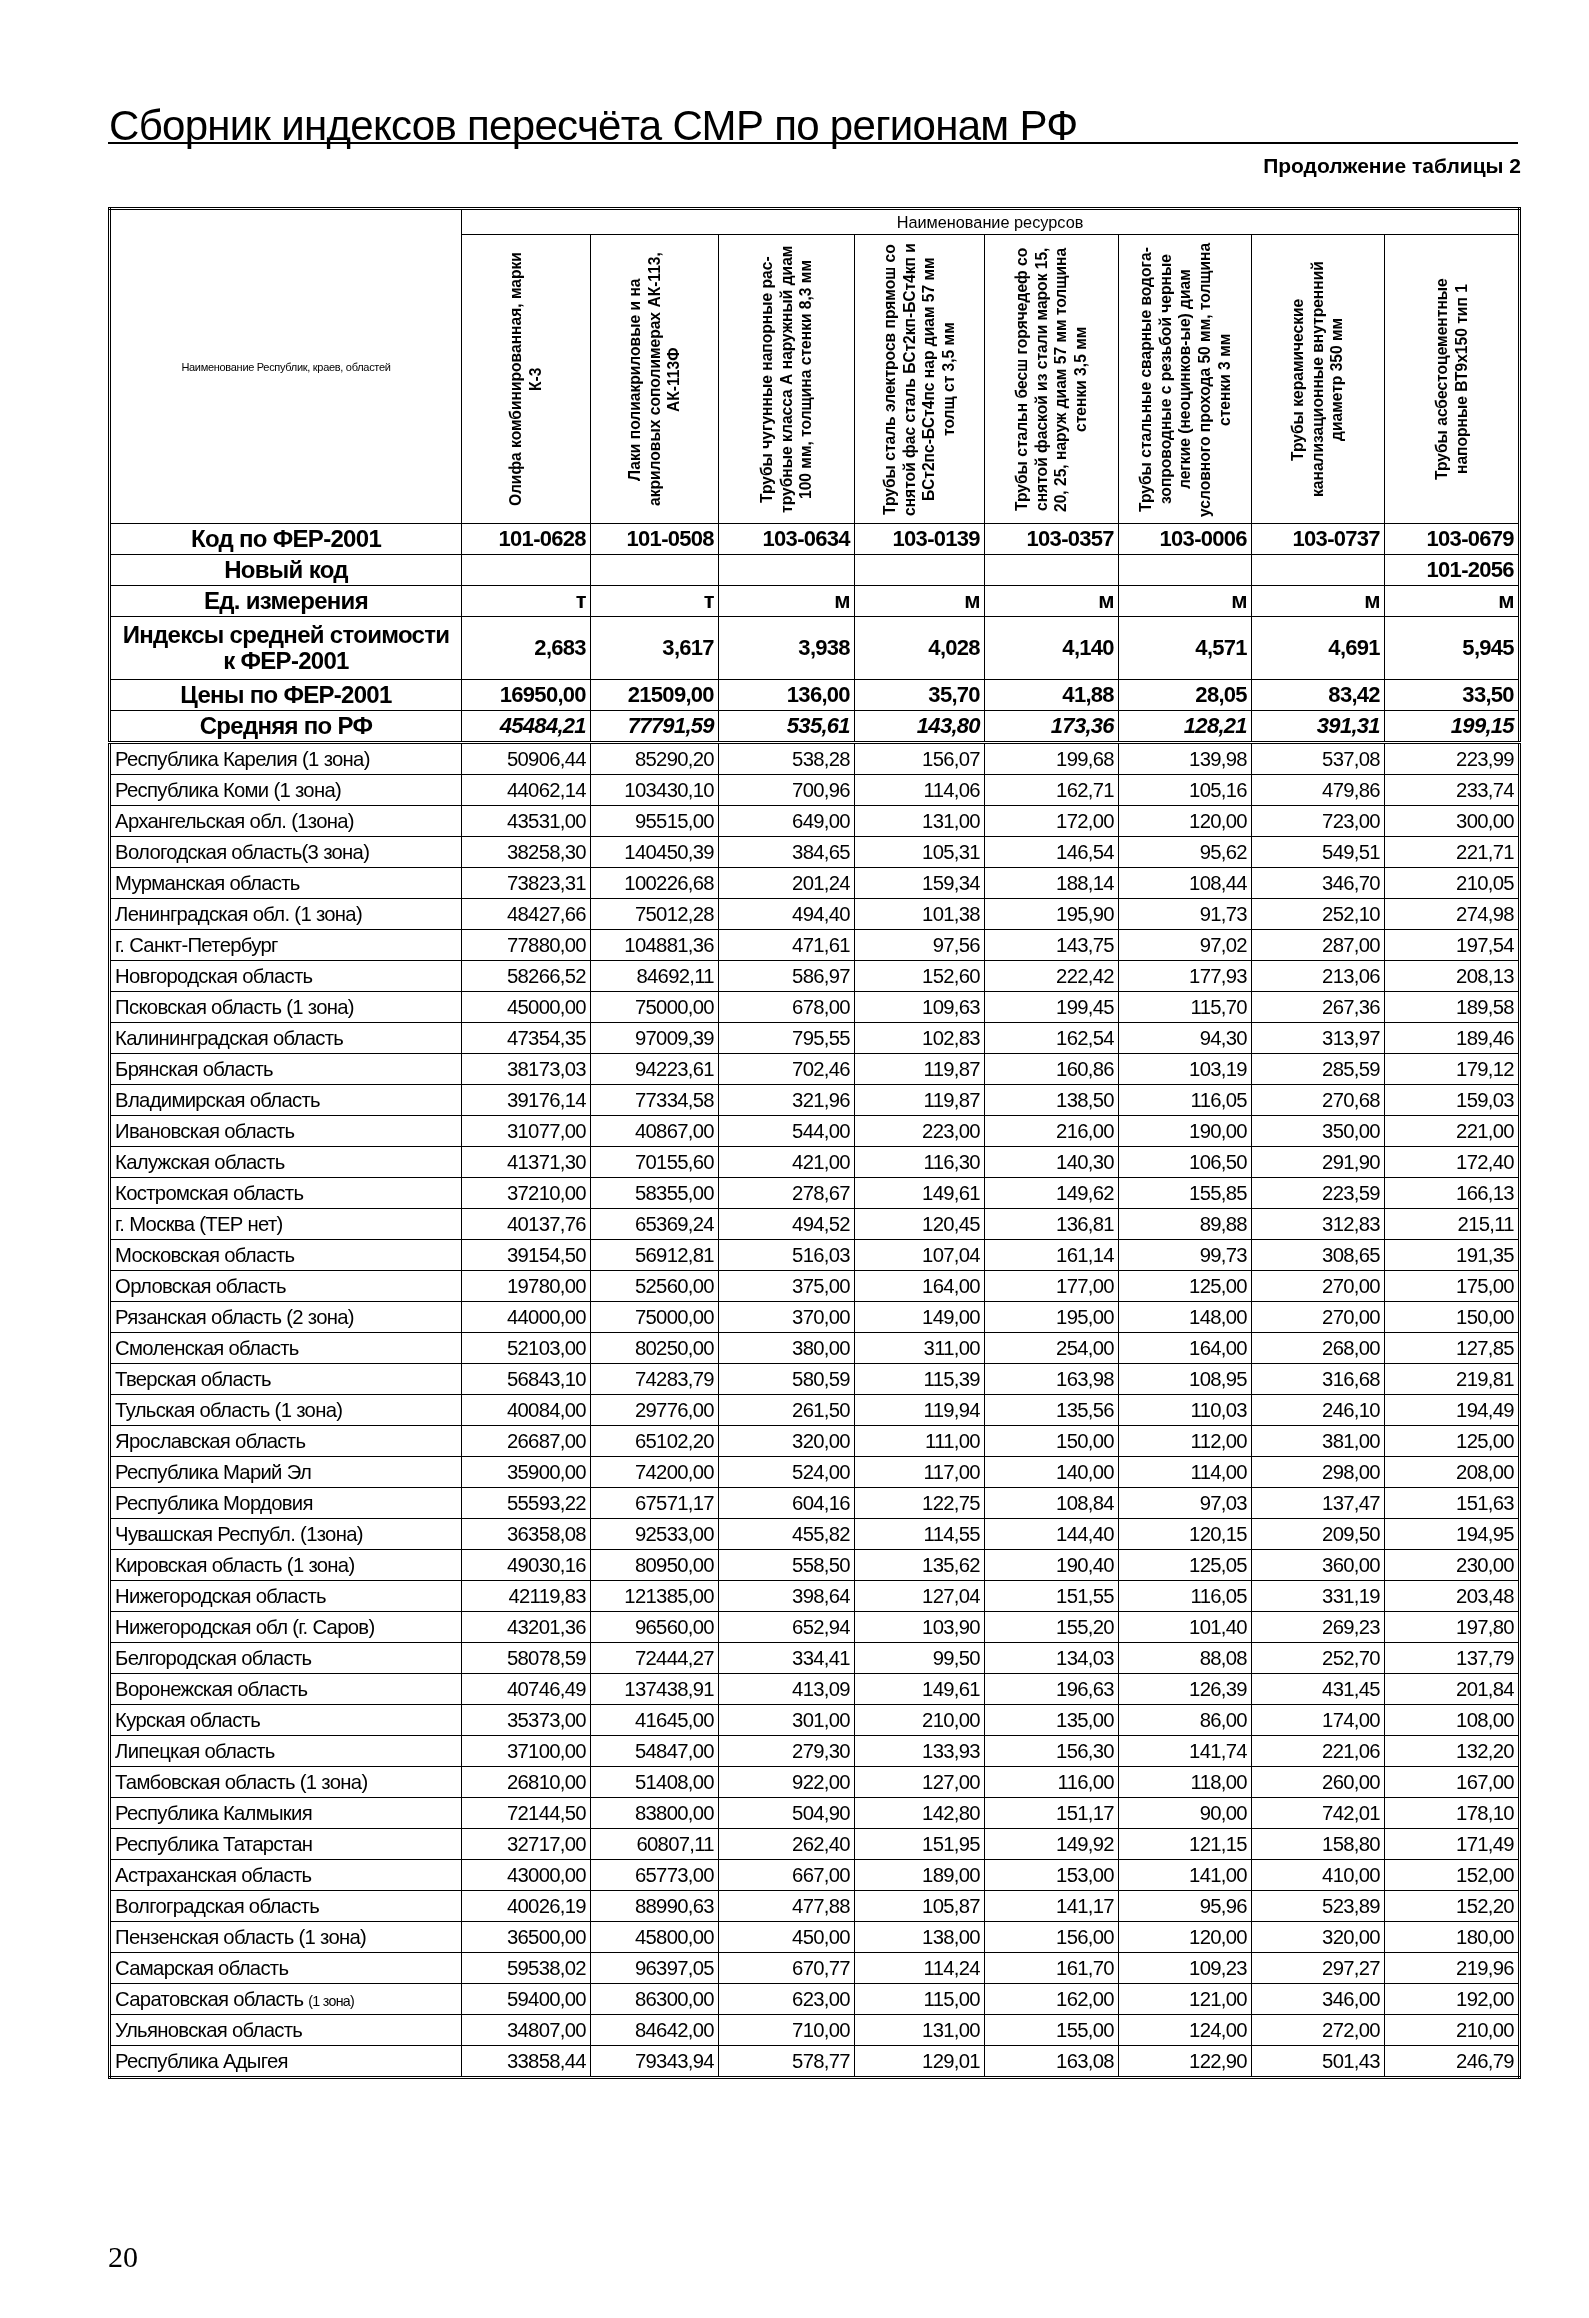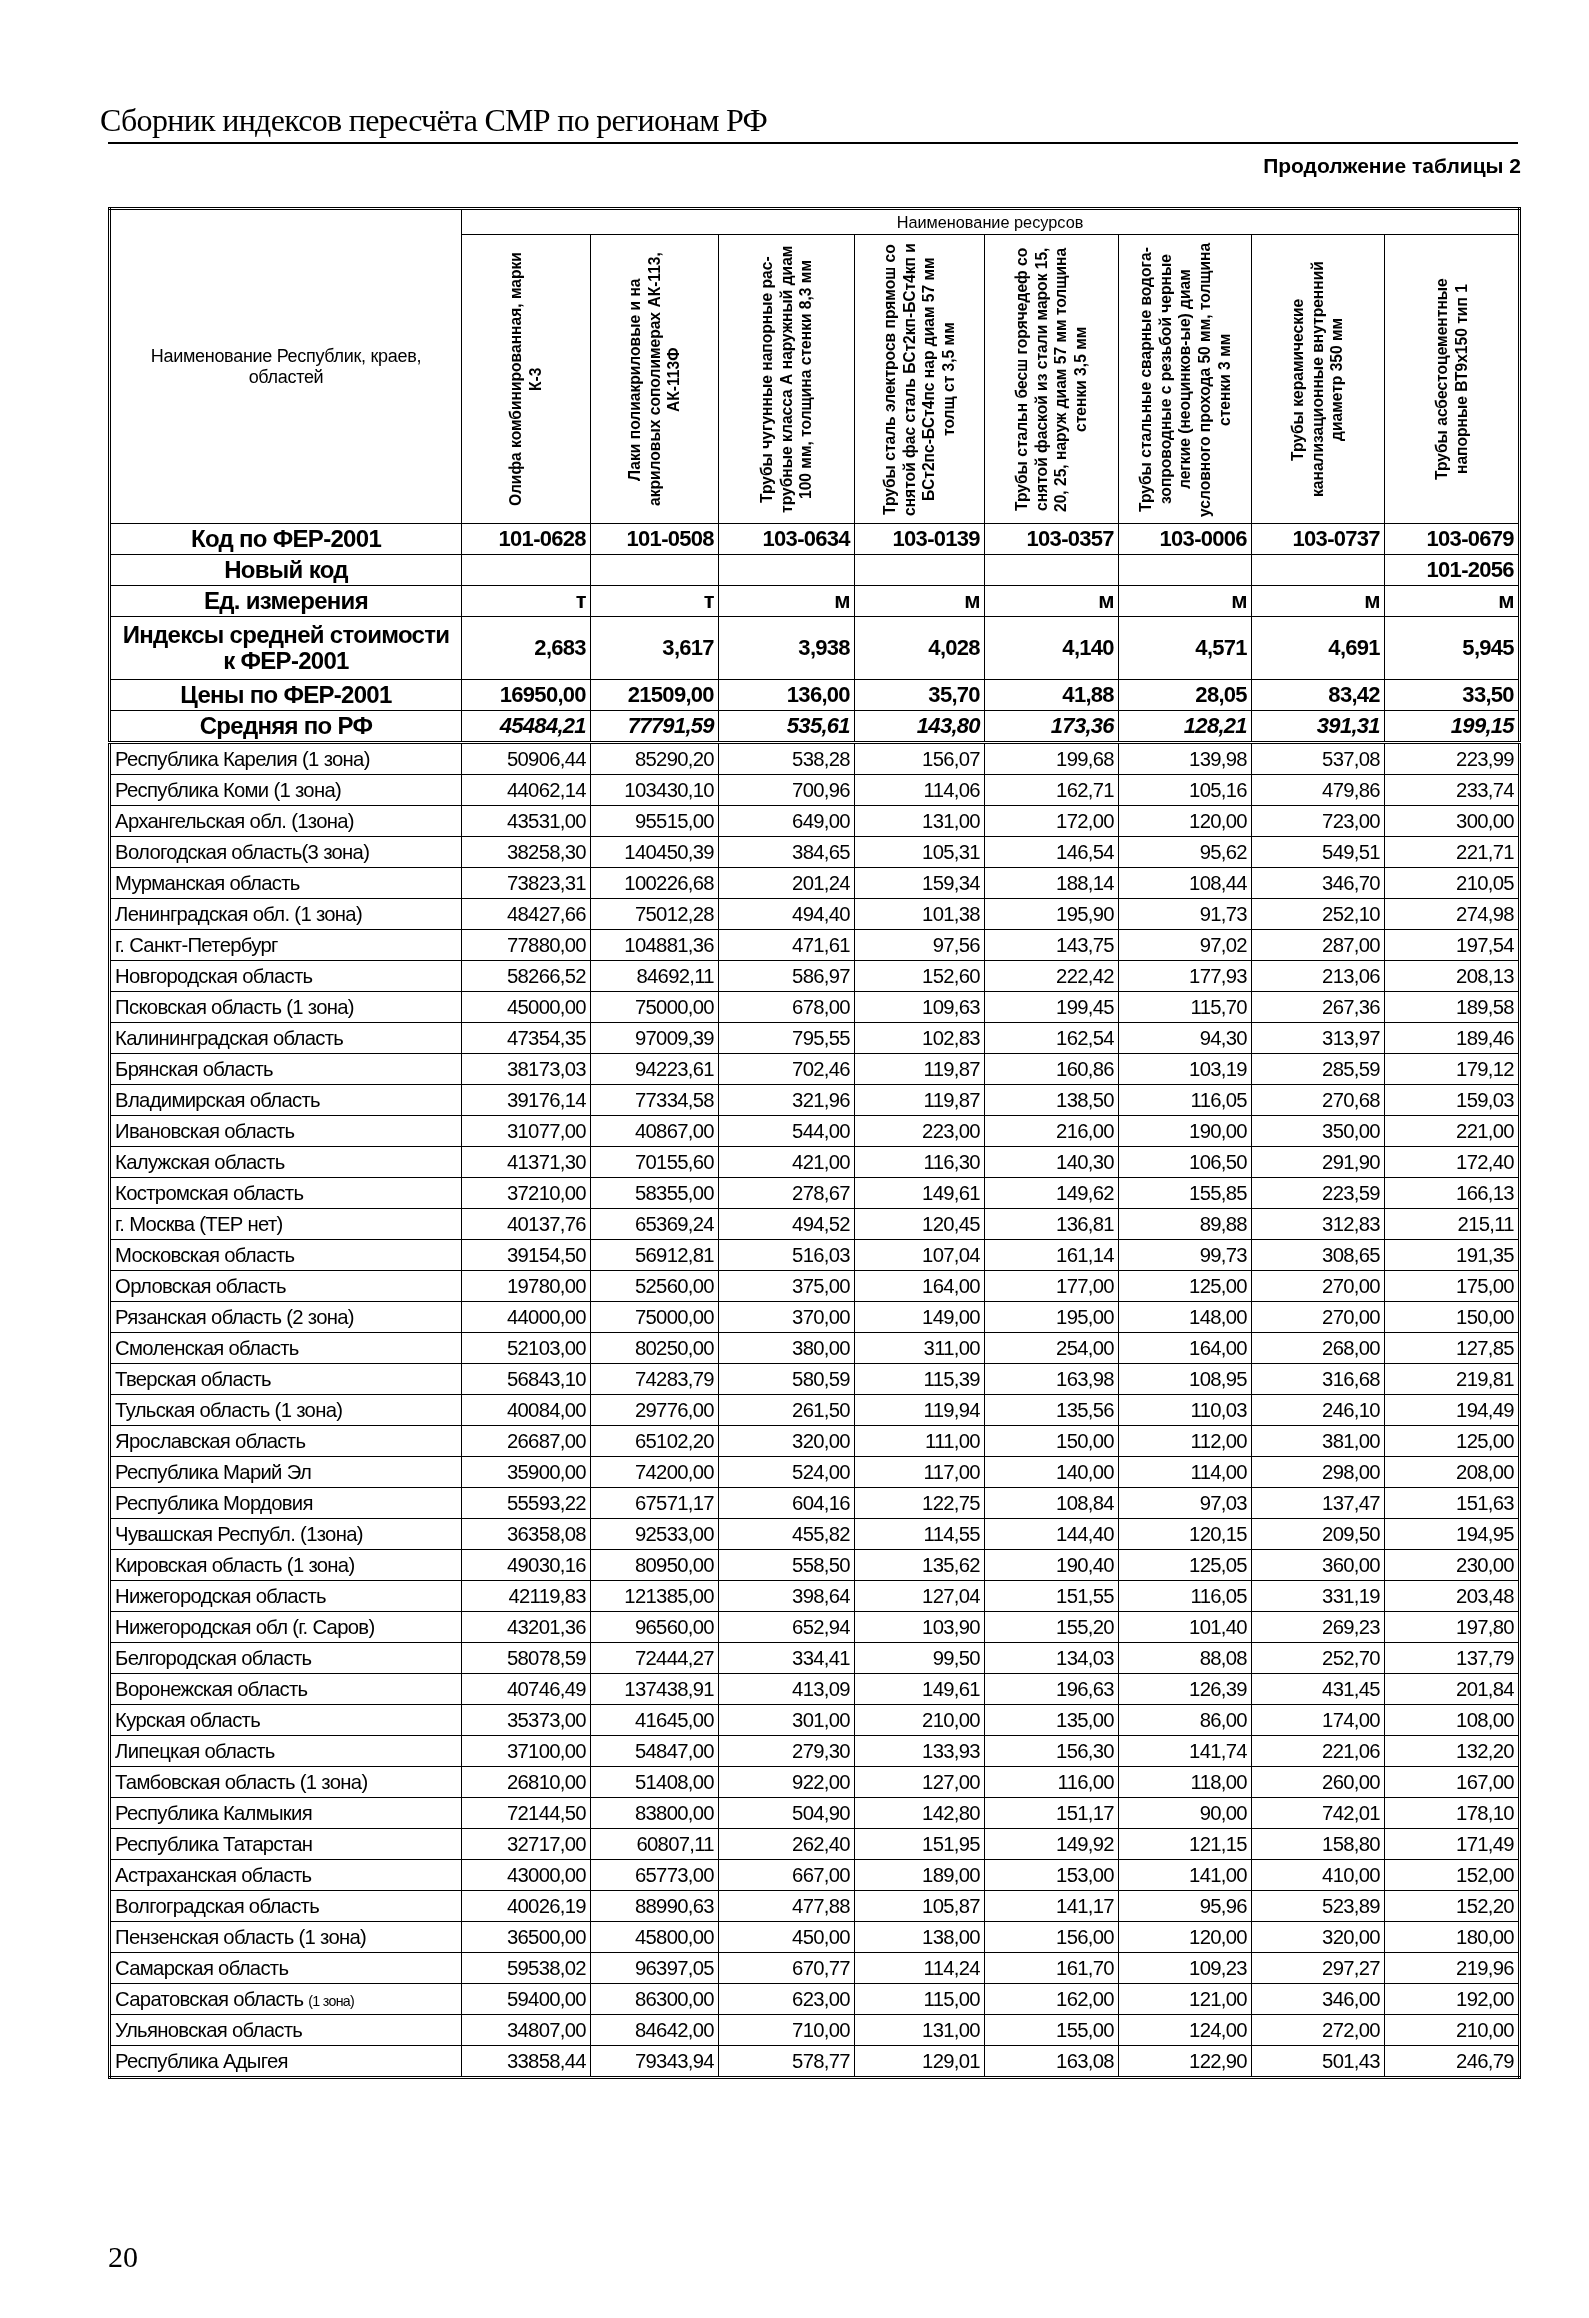--- a/index.html
+++ b/index.html
@@ -1,19 +1,19 @@
 <!DOCTYPE html>
 <html style="font-size:11px"><head>
 <meta charset="utf-8">
 <style>
   html, body { margin: 0; padding: 0; background: #ffffff; }
   body { width: 1589px; height: 2319px; position: relative; color: #000; }
   .page-title {
-    position: absolute; left: 100px; top: 102px;
-    font-family: Liberation Serif, serif; font-size: 32px; letter-spacing: -0.7px;
+    position: absolute; left: 109px; top: 102px;
+    font-family: Liberation Sans, sans-serif; font-size: 42px; letter-spacing: -0.7px;
   }
   .title-rule {
     position: absolute; left: 108px; top: 142px; width: 1410px; height: 0;
     border-top: 2px solid #000;
   }
   .subtitle {
     position: absolute; right: 68px; top: 154px;
     font-family: "Liberation Sans", sans-serif; font-weight: bold; font-size: 21px;
   }
   .page-number {
@@ -23,21 +23,21 @@
   table.main {
     position: absolute; left: 108px; top: 207px; width: 1410px;
     border-collapse: collapse; table-layout: fixed;
     font-family: "Liberation Sans", sans-serif;
     border: 3.4px double #000;
   }
   table.main td, table.main th {
     border: 1.4px solid #000; padding: 0 4.1px; overflow: hidden; white-space: nowrap;
   }
   .hdr-region {
-    font-weight: normal; font-size: 18px; text-align: center; white-space: normal !important;
+    font-weight: normal; font-size: 11px; text-align: center; white-space: normal !important;
     letter-spacing: -0.3px; line-height: 20.3px;
   }
   .hdr-group { font-weight: normal; font-size: 16.3px; text-align: center; height: 24.4px; }
   .hdr-vert { height: 288px; padding: 0 !important; vertical-align: middle; }
   .vert-wrap {
     width: 100%; height: 288px; display: flex; align-items: center; justify-content: center;
   }
   .vert-text {
     writing-mode: vertical-rl; transform: rotate(180deg);
     font-size: 15.6px; line-height: 19.7px; text-align: center; white-space: normal;

